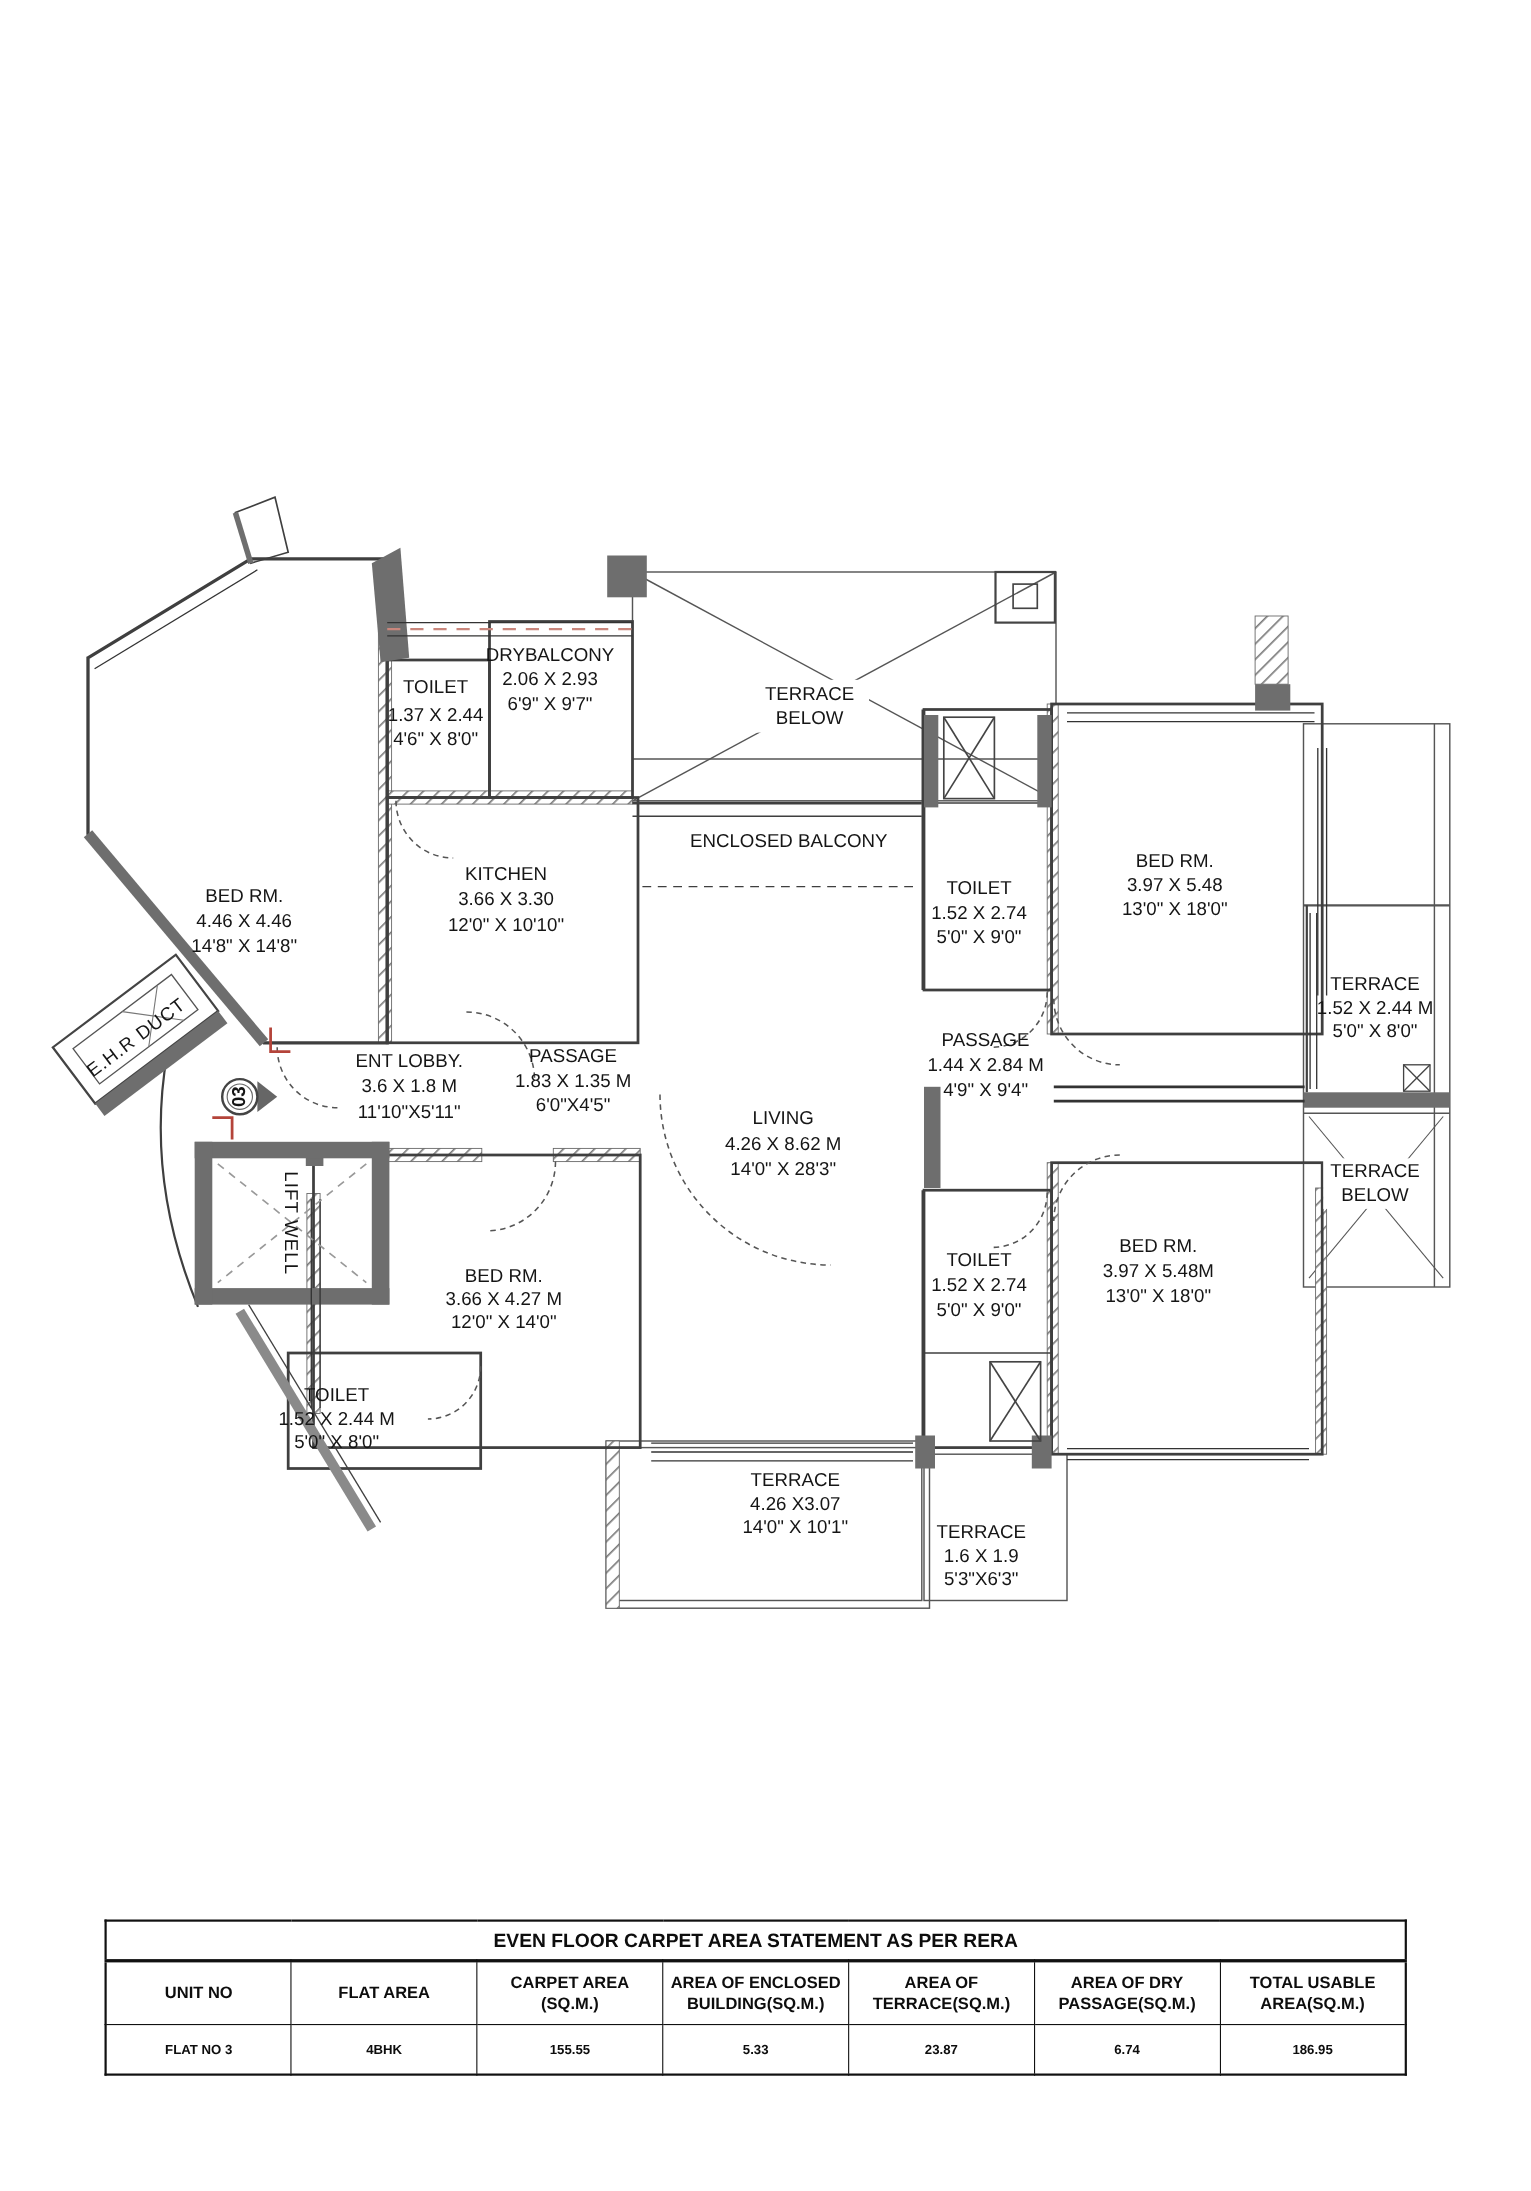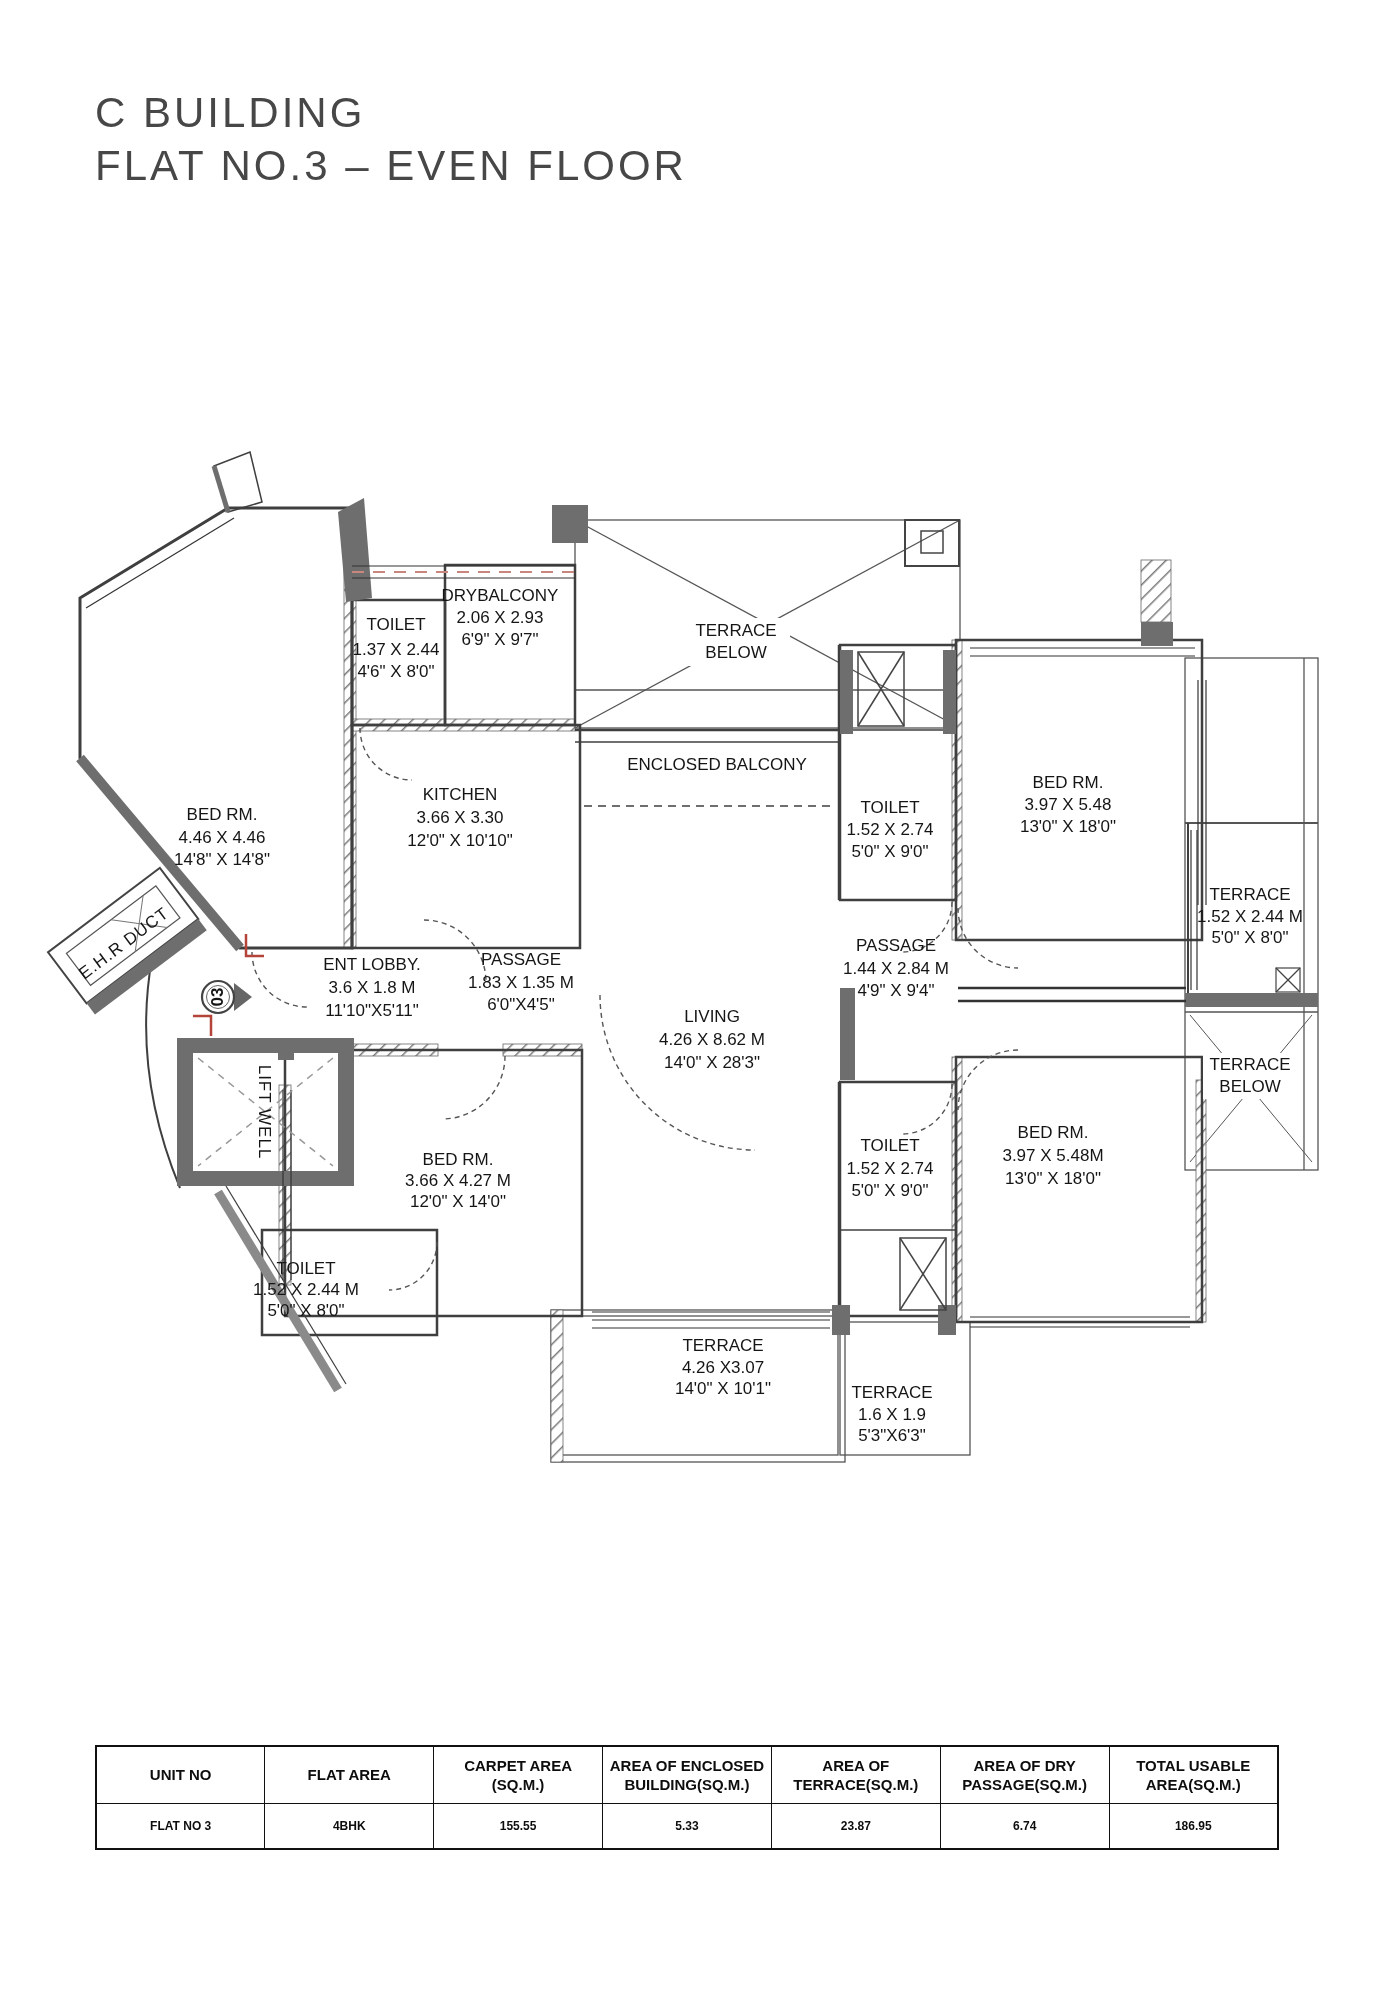--- a/index.html
+++ b/index.html
@@ -15,24 +15,20 @@
         font-size:15px;font-weight:bold;color:#0d0d0d;padding:2px 3px;}
   .area-table .tbl-title{font-size:17.5px;height:30px;border-bottom:3px solid #111;}
   .area-table thead .hdr th{height:52px;line-height:1.3;}
   .area-table tbody td{height:40px;font-size:12px;}
 </style>
 </head>
 <body>
 
 <div class="page">
 
-  <div class="title-block">
-    <div>C BUILDING</div>
-    <div>FLAT NO.3 – EVEN FLOOR</div>
-  </div>
 
   <svg class="plan" width="1392" height="1560" viewBox="0 0 1392 1560">
     <defs>
       <pattern id="hatch" width="10" height="10" patternUnits="userSpaceOnUse" patternTransform="rotate(45)">
         <rect width="10" height="10" fill="#ffffff"></rect>
         <line x1="0" y1="0" x2="0" y2="10" stroke="#7a7a7a" stroke-width="3"></line>
       </pattern>
     </defs>
 
     <g stroke="#555" fill="none" stroke-width="1.3">
@@ -290,20 +286,23 @@
       <g>
         <text x="892" y="1398">TERRACE</text>
         <text x="892" y="1420">1.6 X 1.9</text>
         <text x="892" y="1441">5'3"X6'3"</text>
       </g>
     </g>
   </svg>
 
   <table class="area-table">
     <thead>
+      <tr>
+        <th class="tbl-title" colspan="7">EVEN FLOOR CARPET AREA STATEMENT AS PER RERA</th>
+      </tr>
       <tr class="hdr">
         <th>
           <div>UNIT NO</div>
           <div></div>
         </th>
         <th>
           <div>FLAT AREA</div>
           <div></div>
         </th>
         <th>

